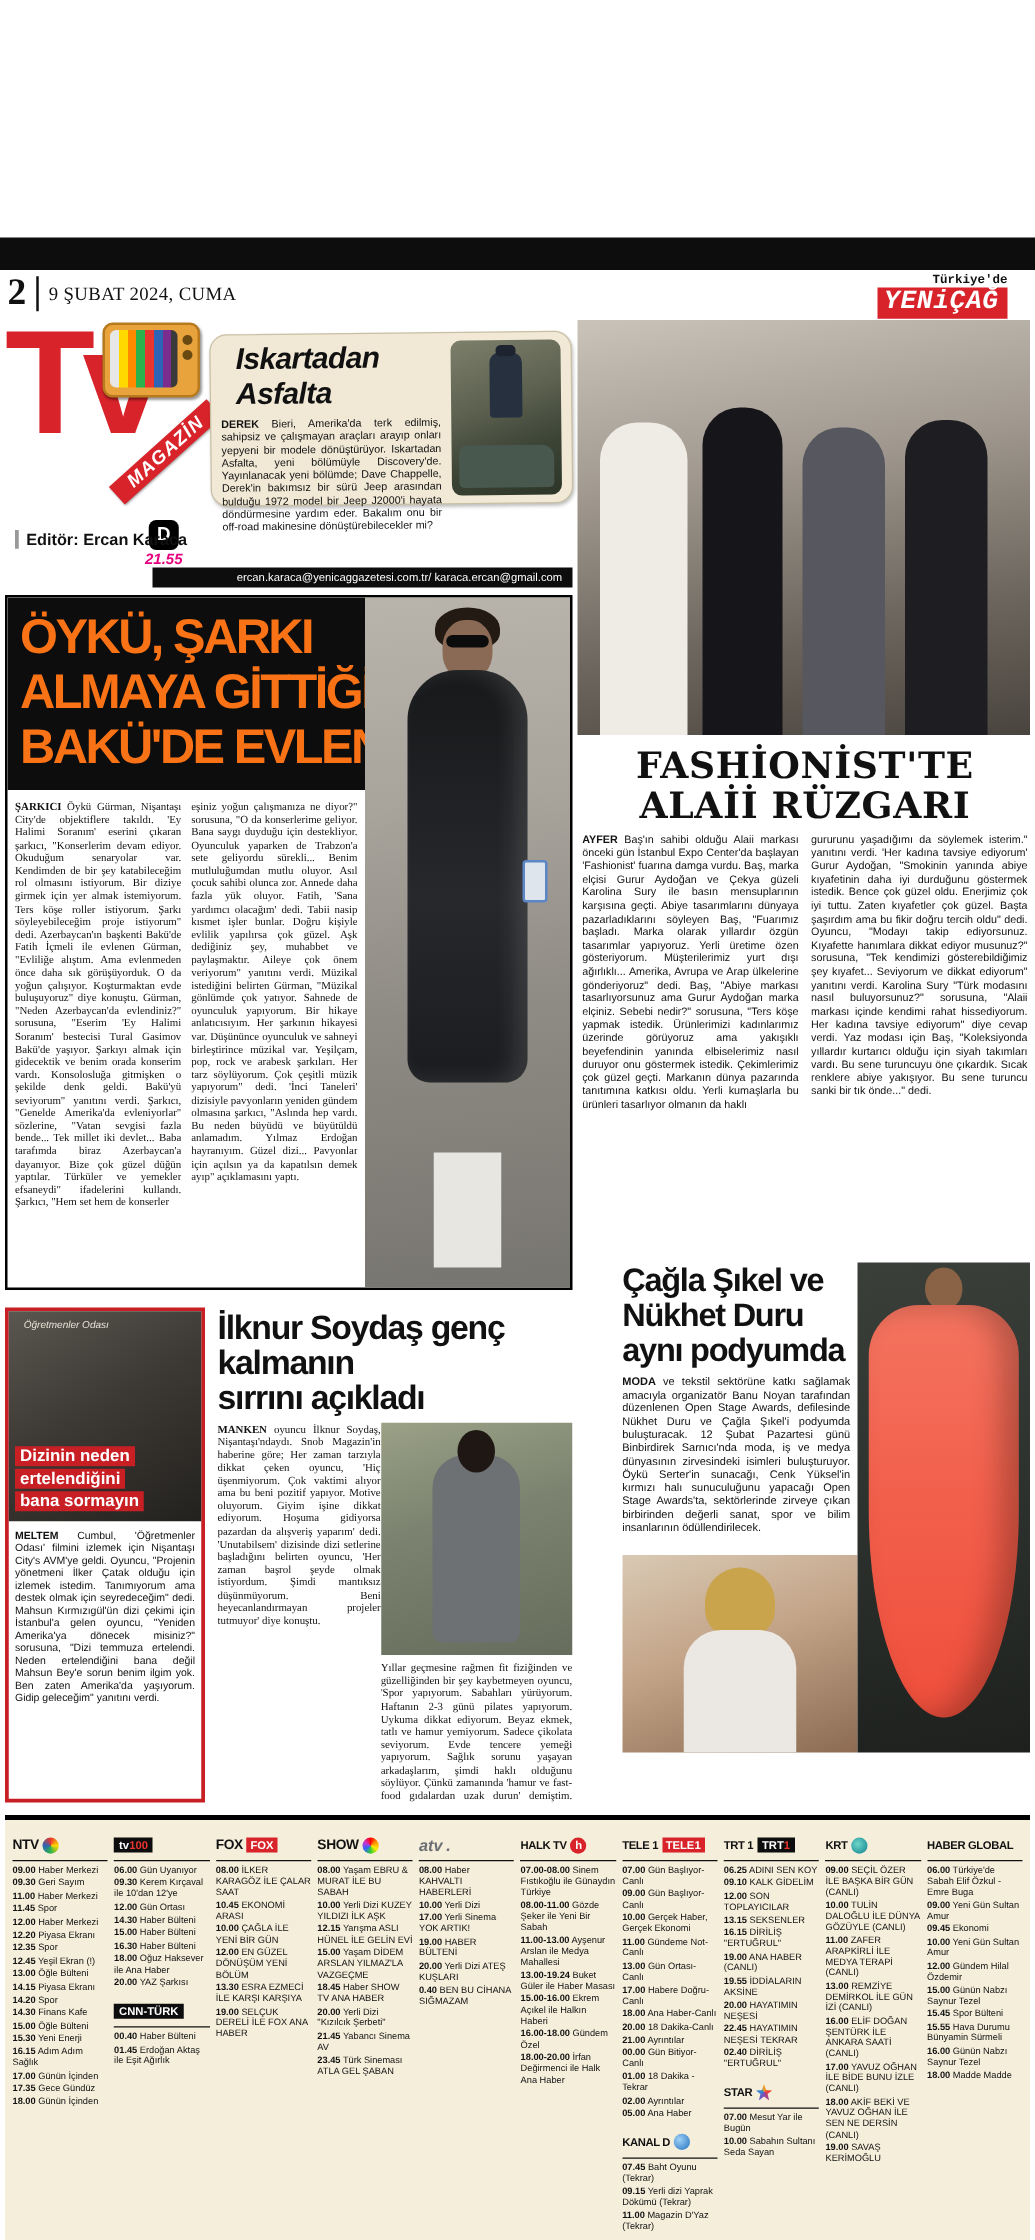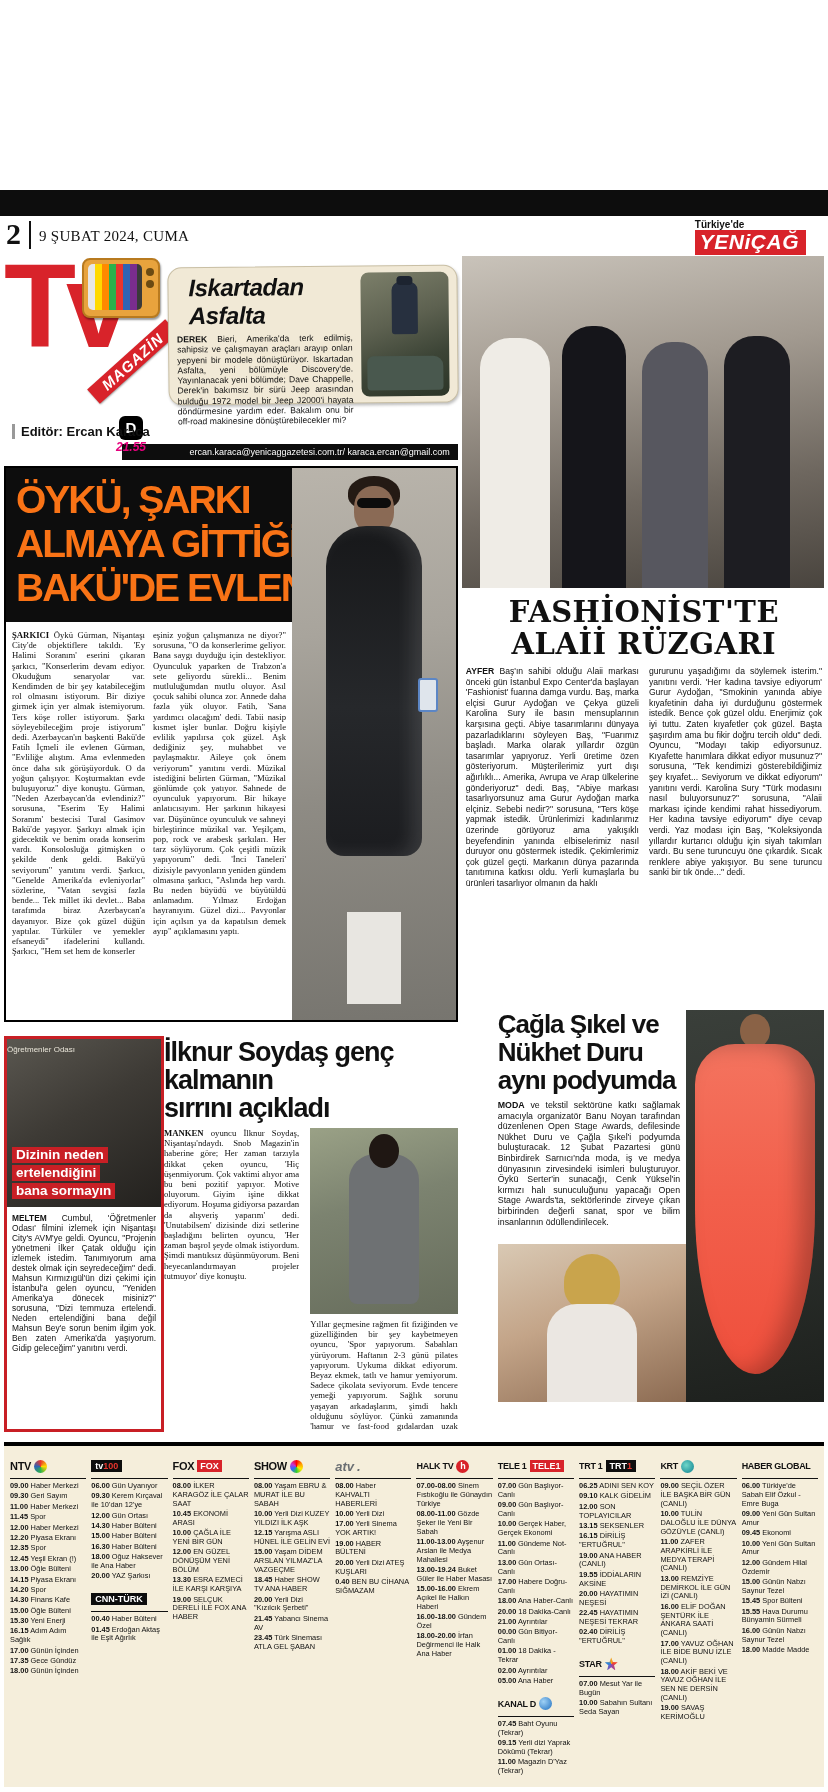--- a/index.html
+++ b/index.html
@@ -5,21 +5,21 @@
   html,body{margin:0;padding:0;background:#fff;}
   body{width:828px;min-height:1792px;font-family:"Liberation Sans",sans-serif;color:#111;position:relative;}
   .spacer-top{height:190px;}
   .page{width:828px;}
   .topbar{height:26px;background:#0d0d0d;}
   
   .mastrow{display:flex;align-items:flex-start;padding:3px 6px 2px 6px;height:40px;box-sizing:border-box;}
   .pagenum{font-size:30px;font-weight:900;line-height:30px;font-family:"Liberation Serif",serif;}
   .vbar{width:2px;height:28px;background:#111;margin:2px 8px 0 8px;}
   .dateline{font-size:15px;font-family:"Liberation Serif",serif;margin-top:9px;letter-spacing:.3px;}
-  .brand{margin-left:auto;text-align:left;padding-right:16px;}
+  .brand{margin-left:auto;text-align:right;padding-right:16px;font-family:Liberation Mono, monospace;}
   .brand-top{font-size:10px;font-weight:700;}
   .brand-box{background:#d8232a;color:#fff;font-weight:900;font-style:italic;font-size:21px;padding:0 7px 2px 5px;letter-spacing:.5px;}
   
   .columns{display:flex;padding:0 4px;}
   .left-col{width:456px;}
   .right-col{width:364px;padding-left:4px;}
   
   .top-row{display:flex;height:172px;position:relative;}
   .tvlogo{width:150px;position:relative;}
   .tv-big{color:#d8232a;font-size:118px;font-weight:900;line-height:100px;letter-spacing:-10px;font-family:"Liberation Sans",sans-serif;}
@@ -36,46 +36,46 @@
   
   .isk-wrap{flex:1;padding:10px 0 0 14px;}
   .isk-box{background:#f1e9d6;border:1px solid #c9bfa4;border-radius:14px;padding:6px 8px;display:flex;gap:8px;height:138px;box-sizing:border-box;box-shadow:1px 2px 3px rgba(0,0,0,.25);transform:rotate(-.6deg);}
   .isk-text{flex:1;}
   .isk-title{font-size:24px;font-weight:900;font-style:italic;letter-spacing:-.5px;margin:0 0 4px 12px;}
   .isk-body{font-size:8.6px;line-height:10.3px;text-align:justify;}
   .isk-photo{width:88px;border-radius:8px;background:linear-gradient(160deg,#7c7f6a 0%,#5d6150 40%,#3c4436 70%,#2c3527 100%);position:relative;overflow:hidden;}
   .isk-photo .car{position:absolute;bottom:6px;left:6px;right:6px;height:34px;background:#49584e;border-radius:6px 10px 4px 4px;}
   .isk-photo .man{position:absolute;top:10px;left:50%;width:26px;height:52px;transform:translateX(-50%);background:#27303f;border-radius:8px 8px 3px 3px;}
   .isk-photo .cap{position:absolute;top:4px;left:50%;width:16px;height:9px;transform:translateX(-50%);background:#1d2430;border-radius:4px;}
-  .email-bar{margin-top:16px;background:#0d0d0d;color:#fff;font-size:9px;text-align:right;padding:3px 8px;margin-left:118px;}
+  .email-bar{margin-top:26px;background:#0d0d0d;color:#fff;font-size:9px;text-align:right;padding:3px 8px;margin-left:118px;}
   
   .main-box{border:2px solid #000;margin-top:6px;display:flex;height:556px;box-sizing:border-box;overflow:hidden;}
   .main-left{width:286px;display:flex;flex-direction:column;}
   .headline-black{background:#0d0d0d;padding:10px 8px 12px 10px;}
   .headline-black div{color:#f97316;font-weight:900;font-size:39px;line-height:44px;letter-spacing:-2px;white-space:nowrap;font-stretch:condensed;}
   .main-body{display:flex;gap:8px;padding:8px 6px;font-family:"Liberation Serif",serif;font-size:8.7px;line-height:10.2px;text-align:justify;flex:1;overflow:hidden;}
   .main-body .col{flex:1;overflow:hidden;}
   .main-photo{flex:1;background:linear-gradient(175deg,#b9b4ab 0%,#a8a49c 30%,#8e8b84 60%,#77756f 100%);position:relative;overflow:hidden;}
   .coat{position:absolute;left:50%;top:58px;transform:translateX(-50%);width:96px;height:330px;background:linear-gradient(180deg,#17181a 0%,#26282b 55%,#1b1c1f 100%);border-radius:40px 40px 18px 18px;box-shadow:inset -10px 0 18px rgba(255,255,255,.12);}
   .head{position:absolute;left:50%;top:18px;transform:translateX(-50%);width:40px;height:48px;background:#8a6a55;border-radius:45%;}
   .hair{position:absolute;left:50%;top:8px;transform:translateX(-50%);width:52px;height:34px;background:#241a14;border-radius:50% 50% 40% 40%;}
   .sun{position:absolute;left:50%;top:30px;transform:translateX(-50%);width:34px;height:10px;background:#0c0c0c;border-radius:5px;}
   .pants{position:absolute;left:50%;bottom:16px;transform:translateX(-50%);width:54px;height:92px;background:#e8e6e1;}
   .phone{position:absolute;left:50%;top:210px;margin-left:44px;width:16px;height:30px;background:#dfe5ec;border:2px solid #5c86c5;border-radius:3px;}
   
   .row-b{display:flex;margin-top:14px;height:396px;}
   .meltem-box{width:160px;border:3px solid #c81f25;box-sizing:border-box;background:#fff;}
   .poster{height:168px;background:linear-gradient(150deg,#5a5750 0%,#3d3a35 45%,#23211e 100%);position:relative;overflow:hidden;}
-  .poster .caption{position:absolute;top:6px;left:0;color:#e8e4d8;font-size:8px;}
+  .poster .caption{position:absolute;top:6px;left:12px;color:#e8e4d8;font-size:8px;font-style:italic;}
   .band{position:absolute;left:5px;bottom:8px;}
   .band div{display:table;background:#c81f25;color:#fff;font-weight:900;font-size:13.5px;line-height:16px;padding:0 4px;margin-top:2px;}
   .meltem-text{font-size:8.4px;line-height:10px;padding:6px 5px;text-align:justify;}
-  .ilknur{flex:1;padding-left:0;overflow:hidden;}
+  .ilknur{flex:1;padding-left:10px;overflow:hidden;}
   .ilk-h{font-weight:900;font-size:27px;line-height:28px;letter-spacing:-1px;margin:2px 0 6px 0;}
-  .ilk-flex{display:flex;gap:11px;height:330px;overflow:hidden;}
+  .ilk-flex{display:flex;gap:0;height:330px;overflow:hidden;}
   .ilk-col1{width:46%;font-family:"Liberation Serif",serif;font-size:8.7px;line-height:10.2px;text-align:justify;overflow:hidden;}
   .ilk-right{flex:1;display:flex;flex-direction:column;gap:5px;}
   .ilk-photo{height:186px;background:linear-gradient(165deg,#9aa186 0%,#7c8370 40%,#676d5c 100%);position:relative;overflow:hidden;flex:none;}
   .ilk-photo .fig{position:absolute;left:50%;top:26px;transform:translateX(-50%);width:70px;height:150px;background:#6e7173;border-radius:26px 26px 8px 8px;}
   .ilk-photo .fhead{position:absolute;left:50%;top:6px;transform:translateX(-50%);width:30px;height:34px;background:#1f1713;border-radius:50%;}
   .ilk-col2{font-family:"Liberation Serif",serif;font-size:8.7px;line-height:10.2px;text-align:justify;overflow:hidden;}
   
   .event-photo{height:332px;background:linear-gradient(170deg,#c9c3ba 0%,#a29a90 35%,#6e675f 70%,#49443e 100%);position:relative;overflow:hidden;}
   .event-photo i{position:absolute;bottom:0;border-radius:30px 30px 0 0;}
   .fash{padding:8px 2px 4px 4px;}

